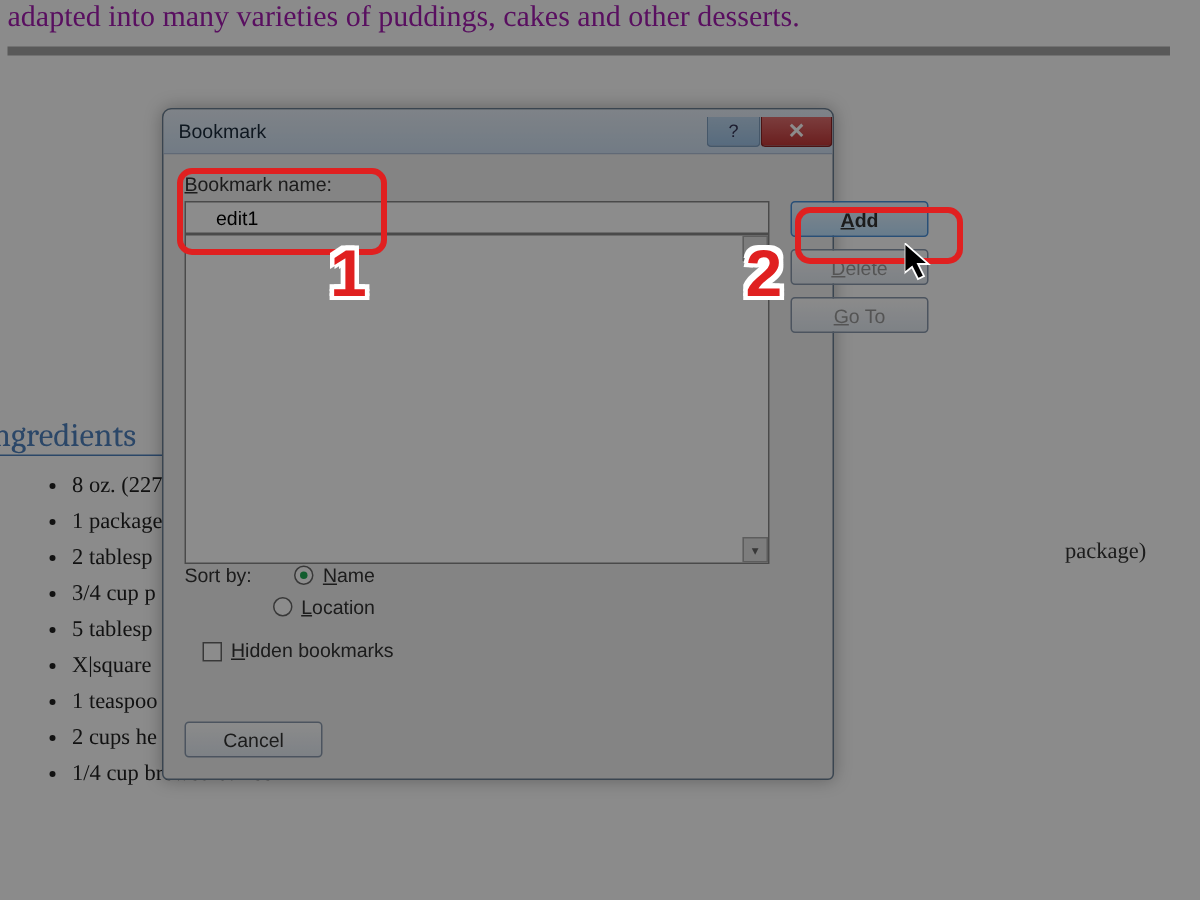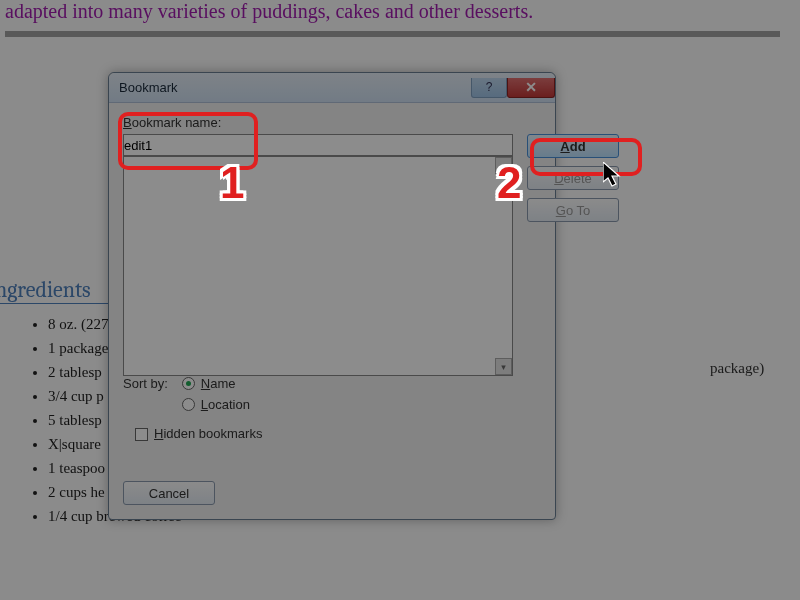--- a/index.html
+++ b/index.html
@@ -103,21 +103,21 @@
     color: #333;
   }
   .lbl { margin-bottom: 4px; }
   .underline-first::first-letter { text-decoration: underline; }
   .input-row { display:flex; gap:14px; }
   .text-input {
     width: 390px;
     height: 22px;
     border:1px solid #888;
     background:#fff;
-    padding:2px 0;
+    padding:2px 20px;
     font-size:13px;
   }
   .btn-col { display:flex; flex-direction:column; gap:8px; margin-left:auto; }
   .btn {
     width: 92px;
     height: 24px;
     border:1px solid #8a9aae;
     background: linear-gradient(#fdfdfd,#e5ecf4);
     font-size:13px;
     color:#333;
@@ -145,21 +145,21 @@
     height:17px;
     background:#e4e4e4;
     border:1px solid #aaa;
     font-size:9px;
     display:flex;align-items:center;justify-content:center;
     color:#666;
   }
   .listbox .scroll-top{ top:0; }
   .listbox .scroll-bot{ bottom:0; }
   .sort-row { display:flex; align-items:flex-start; gap:14px; }
-  .sort-row .opts { display:flex; flex-direction:column; gap:6px;}
+  .sort-row .opts { display:flex; flex-direction:column; gap:6px;align-items:flex-end;}
   .radio { display:flex; align-items:center; gap:6px; }
   .radio .dot {
     width:13px;height:13px;border:1px solid #666;border-radius:50%;
     display:flex;align-items:center;justify-content:center;background:#fff;
   }
   .radio .dot.sel::after{content:"";width:5px;height:5px;border-radius:50%;background:#2a5;}
   .check { display:flex; align-items:flex-end; gap:6px; margin-top:14px;margin-left:12px;}
   .check .box { width:13px;height:13px;border:1px solid #666;background:#fff;}
   .footer { display:flex; justify-content:flex-start; margin-top:40px;}
   

